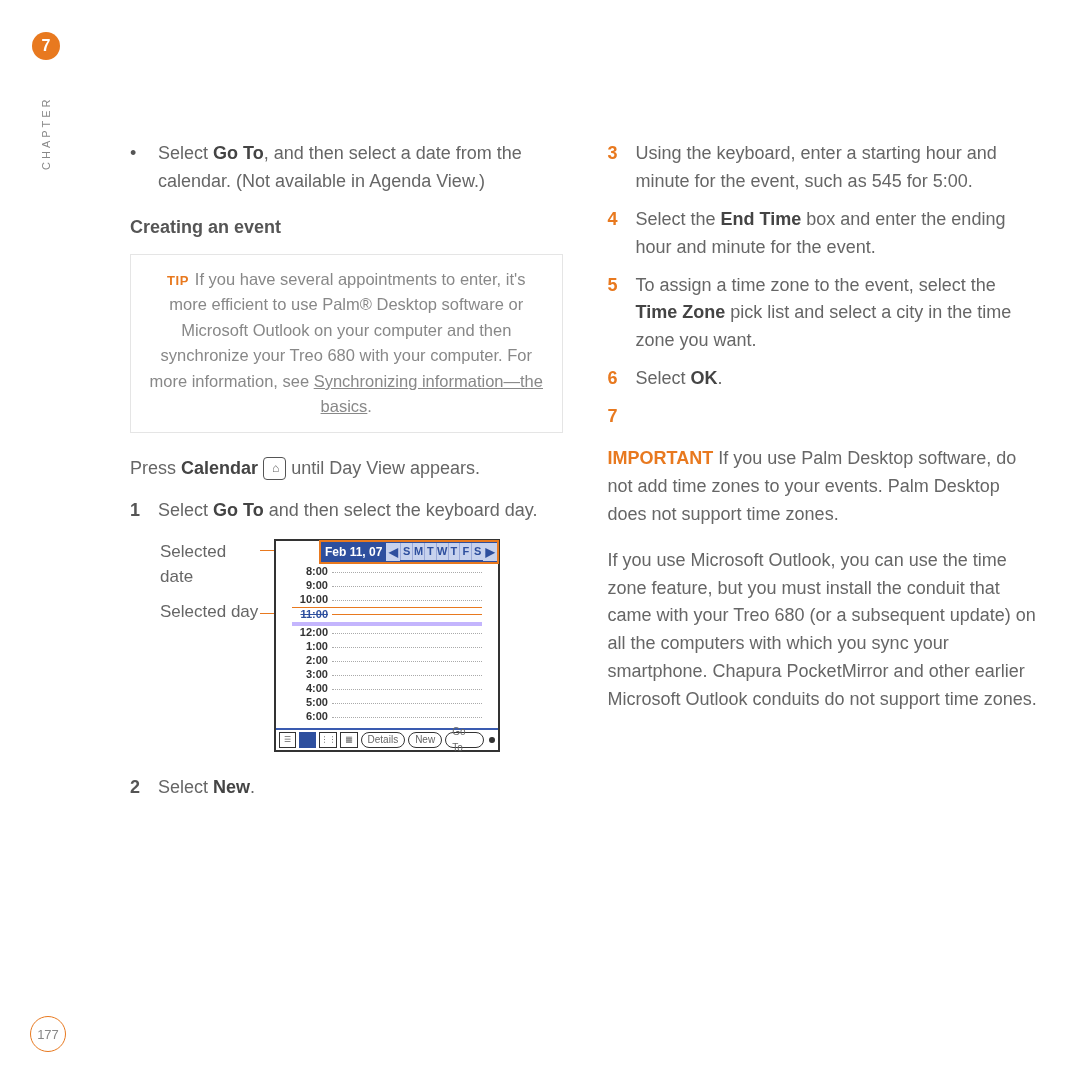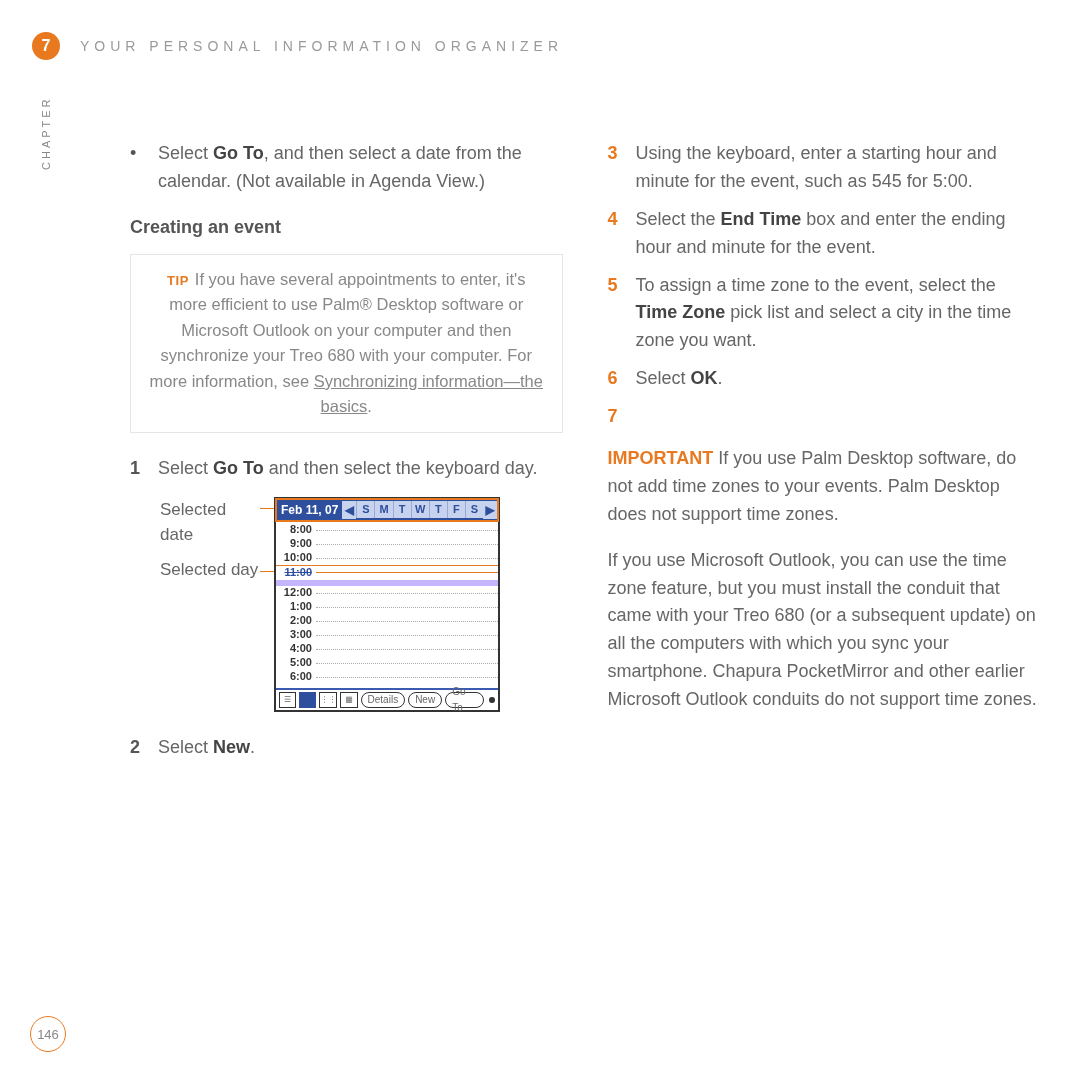--- a/index.html
+++ b/index.html
@@ -120,29 +120,30 @@
     position:relative;
   }
   .ds-header {
     background: #2e4f9e;
     color: #fff;
     display:flex;
     align-items:center;
     height:20px;
     border:1px solid #e8791f;
     outline:1px solid #e8791f;
+    margin-left:44px;
   }
   .ds-date { font-weight:bold; padding:0 4px; font-size:12px;}
   .ds-arrow { background:#c7d2ee; color:#2e4f9e; width:14px; text-align:center; font-weight:bold;}
   .ds-days { display:flex; flex:1;}
   .ds-days span{
     flex:1; text-align:center; background:#c7d2ee; color:#2e4f9e;
     border-left:1px solid #9aa9d8; font-size:11px; font-weight:bold;
   }
-  .ds-body { display:flex; flex-direction:column; padding:2px 0;}
+  .ds-body { display:flex; flex-direction:column; padding:2px 16px;}
   .ds-row { display:flex; align-items:center; height:14px; font-size:11px; color:#333;}
   .ds-time { width:36px; text-align:right; padding-right:4px; font-weight:bold;}
   .ds-line { flex:1; border-bottom:1px dotted #aaa; height:1px;}
   .ds-row.highlight .ds-time { color:#2e4f9e;}
   .ds-divider { height:2px; background:#3a5bb0; margin-top:2px;}
   .ds-footer { display:flex; align-items:center; gap:3px; padding:2px 3px; background:#fff;}
   .ds-icon { width:16px; height:14px; border:1px solid #333; font-size:8px; display:flex; align-items:center; justify-content:center; background:#fff;}
   .ds-icon.sel { background:#2e4f9e; border-color:#2e4f9e;}
   .ds-btn { border:1.5px solid #333; border-radius:10px; padding:0 6px; font-size:10px; height:14px; display:flex; align-items:center;}
   .ds-dot { width:6px; height:6px; background:#333; border-radius:50%; margin-left:2px;}
@@ -161,21 +162,20 @@
     border-radius:50%;
     display:flex; align-items:center; justify-content:center;
     font-size:13px; color:#888;
   }
 </style>
 </head>
 <body>
 
 <div class="header">
   <div class="chapter-badge">7</div>
-  <div class="header-title">YOUR PERSONAL INFORMATION ORGANIZER</div>
 </div>
 
 <div class="chapter-vertical">CHAPTER</div>
 
 <div class="page-content">
 
   <div class="col">
 
     <div class="bullet-row">
       <div class="bullet-dot">•</div>
@@ -183,20 +183,25 @@
         <span>Select </span><b class="strong">Go To</b><span>, and then select a date from the calendar. (Not available in Agenda View.)</span>
       </div>
     </div>
 
     <div class="section-head">Creating an event</div>
 
     <div class="tip-box">
       <span class="tip-label">TIP</span><span>If you have several appointments to enter, it's more efficient to use Palm® Desktop software or Microsoft Outlook on your computer and then synchronize your Treo 680 with your computer. For more information, see </span><span class="tip-link">Synchronizing information—the basics</span><span>.</span>
     </div>
 
+    <div style="margin-bottom:14px;">
+      <span>Press </span><b class="strong">Calendar</b>
+      <span class="icon-button">⌂</span>
+      <span> until Day View appears.</span>
+    </div>
 
     <div class="num-step">
       <div class="step-num">1</div>
       <div>
         <span>Select </span><b class="strong">Go To</b><span> and then select the keyboard day.</span>
       </div>
     </div>
 
     <div class="screenshot-block">
       <div class="callout-labels">
@@ -226,21 +231,21 @@
               <span class="ds-line"></span>
             </div>
           <div class="ds-row">
               <span class="ds-time">9:00</span>
               <span class="ds-line"></span>
             </div>
           <div class="ds-row">
               <span class="ds-time">10:00</span>
               <span class="ds-line"></span>
             </div>
-          <div class="ds-row highlight" style="border-top:1px solid #e8791f;border-bottom:6px solid #c4b5fd;">
+          <div class="ds-row highlight" style="border-top:1px solid #e8791f;border-bottom:4px solid #c4b5fd;">
               <span class="ds-time" style="text-decoration:line-through;">11:00</span>
               <span class="ds-line" style="background:#e8791f; height:1px;border:none;"></span>
             </div>
           <div class="ds-row">
               <span class="ds-time">12:00</span>
               <span class="ds-line"></span>
             </div>
           <div class="ds-row">
               <span class="ds-time">1:00</span>
               <span class="ds-line"></span>
@@ -323,13 +328,13 @@
 
     <p style="margin-top:14px;">
       <span class="important-label">IMPORTANT</span><span> If you use Palm Desktop software, do not add time zones to your events. Palm Desktop does not support time zones.</span>
     </p>
 
     <p>If you use Microsoft Outlook, you can use the time zone feature, but you must install the conduit that came with your Treo 680 (or a subsequent update) on all the computers with which you sync your smartphone. Chapura PocketMirror and other earlier Microsoft Outlook conduits do not support time zones.</p>
 
   </div>
 </div>
 
-<div class="page-num">146</div>
+<div class="page-num">177</div>
 
 </body></html>

